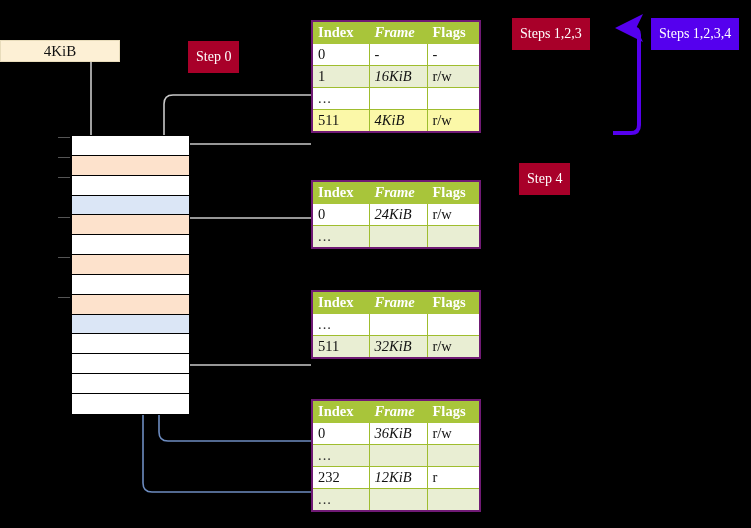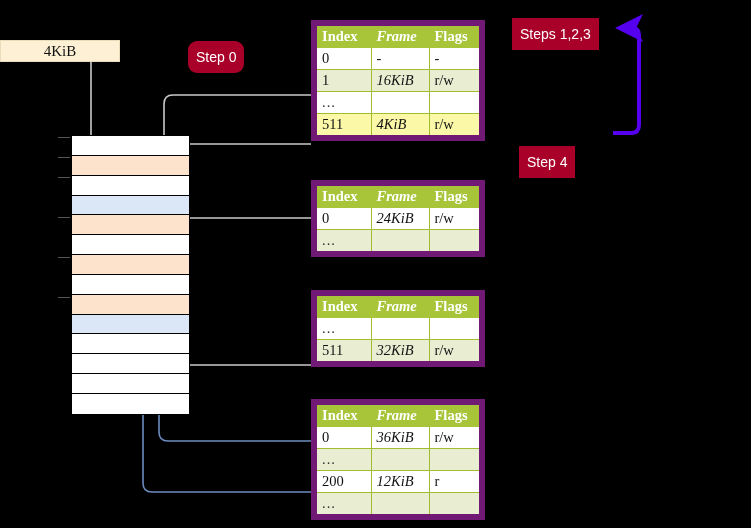--- a/index.html
+++ b/index.html
@@ -47,31 +47,31 @@
   
   .badge {
     position: absolute;
     display: inline-flex;
     align-items: center;
     justify-content: center;
     height: 19px;
     padding: 16px 8px;
     font-size: 14px;
     color: #ffffff;
-    font-family: Liberation Sans, sans-serif;
+    font-family: Liberation Serif, serif;
     white-space: nowrap;
     box-sizing: border-box;
   }
   .badge-red   { background: #a80029; }
   .badge-blue  { background: #5500ee; }
 
-  #badge-step0       { left: 188px; top: 41px; border-radius: 9px; }
+  #badge-step0       { left: 188px; top: 41px; }
   #badge-steps123    { left: 512px; top: 18px; }
   #badge-steps1234   { left: 651px; top: 18px; }
-  #badge-step4       { left: 519px; top: 146px; }
+  #badge-step4       { left: 519px; top: 163px; }
 
   
   .mem-col {
     position: absolute;
     left: 71px;
     top: 135px;
     width: 119px;
     height: 280px;
     border: 1px solid #000;
     box-sizing: border-box;
@@ -96,21 +96,21 @@
   }
 
   
   .ptable {
     position: absolute;
     border-collapse: collapse;
     background: #ffffff;
     font-family: "Liberation Serif", serif;
     font-size: 14.5px;
     color: #111111;
-    border: 6px solid #701a75;
+    border: 2px solid #701a75;
     box-sizing: border-box;
   }
   .ptable td, .ptable th {
     border: 1px solid #9fbd2e;
     padding: 2px 5px;
     text-align: left;
     height: 21px;
     box-sizing: border-box;
     vertical-align: middle;
     font-weight: normal;
@@ -171,20 +171,21 @@
 
     <path d="M 613 133 L 631 133 Q 639 133 639 125 L 639 35 Q 639 28 632 28 L 629 28" fill="none" stroke="#5500ee" stroke-width="4" marker-end="url(#ah-purple)"></path>
   </svg>
 
   <div class="size-box">
     <span>4KiB</span>
   </div>
 
   <div class="badge badge-red" id="badge-step0">Step 0</div>
   <div class="badge badge-red" id="badge-steps123">Steps 1,2,3</div>
+  <div class="badge badge-blue" id="badge-steps1234">Steps 1,2,3,4</div>
   <div class="badge badge-red" id="badge-step4">Step 4</div>
 
   <div class="mem-col" id="memory-column">
       <div class="mem-row mem-white" style="height: 7.14286%;"></div>
       <div class="mem-row mem-peach" style="height: 7.14286%;"></div>
       <div class="mem-row mem-white" style="height: 7.14286%;"></div>
       <div class="mem-row mem-blue" style="height: 7.14286%;"></div>
       <div class="mem-row mem-peach" style="height: 7.14286%;"></div>
       <div class="mem-row mem-white" style="height: 7.14286%;"></div>
       <div class="mem-row mem-peach" style="height: 7.14286%;"></div>
@@ -290,21 +291,21 @@
           <td class="col-index">0</td>
           <td class="col-frame">36KiB</td>
           <td class="col-flags">r/w</td>
         </tr>
         <tr class="row-even">
           <td class="col-index ellipsis">...</td>
           <td class="col-frame"></td>
           <td class="col-flags"></td>
         </tr>
         <tr class="row-odd">
-          <td class="col-index">200</td>
+          <td class="col-index">232</td>
           <td class="col-frame">12KiB</td>
           <td class="col-flags">r</td>
         </tr>
         <tr class="row-even">
           <td class="col-index ellipsis">...</td>
           <td class="col-frame"></td>
           <td class="col-flags"></td>
         </tr>
       </tbody>
     </table>

